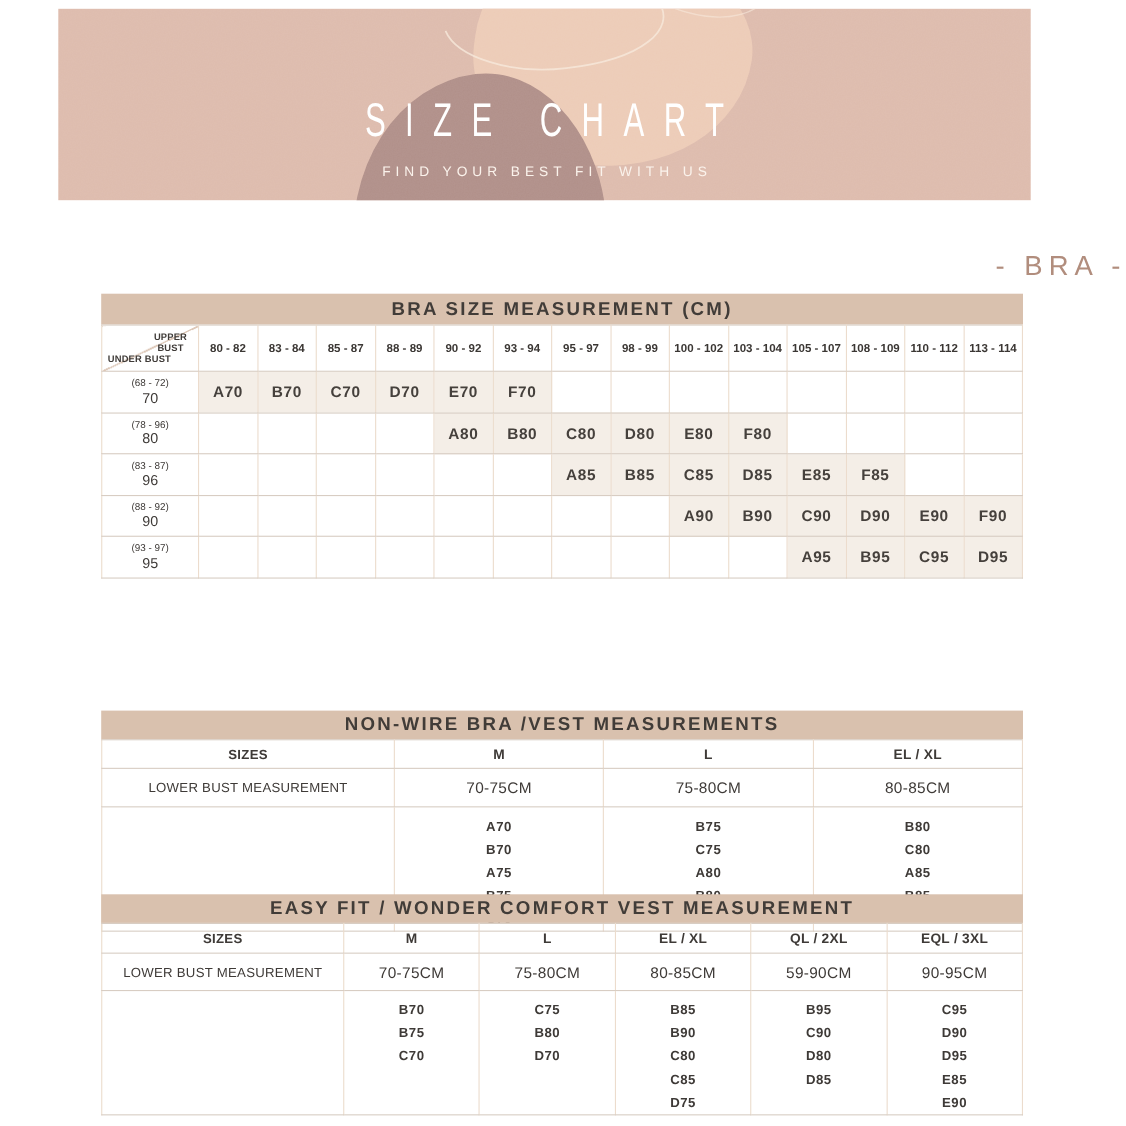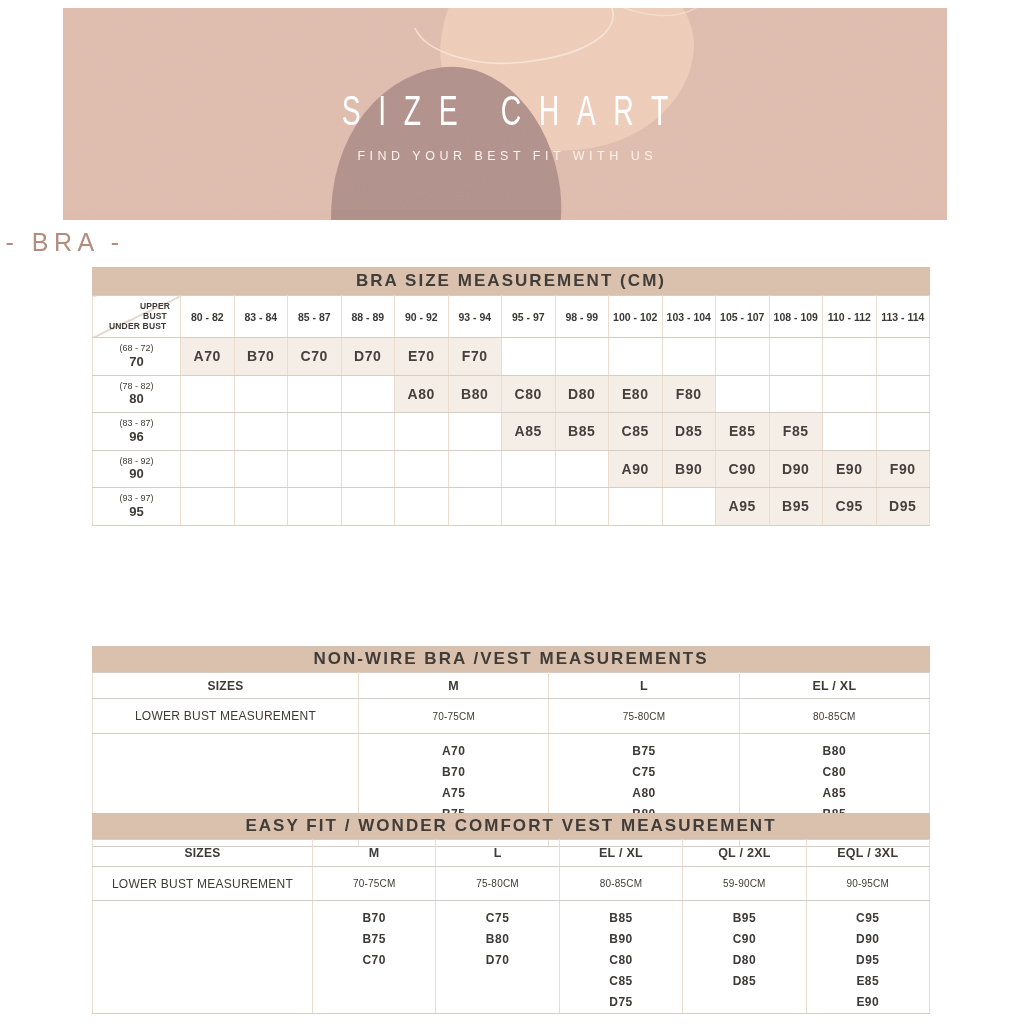--- a/index.html
+++ b/index.html
@@ -7,22 +7,22 @@
   body {
     width: 1024px; height: 1024px;
     font-family: "Liberation Sans", sans-serif;
     color: var(--text_dark, #3e3a37);
     position: relative; overflow: hidden;
   }
   .page { width: 1024px; height: 1024px; position: relative; }
 
   
   .banner {
-    position: absolute; left: 63px; top: 8px;
-    width: 884px; height: 212px;
+    position: absolute; left: 53px; top: 8px;
+    width: 884px; height: 174px;
     background: var(--banner_bg, #debcae);
     overflow: hidden;
   }
   .blob { position: absolute; }
   .blob.light {
     left: 378px; top: -62px; width: 252px; height: 206px;
     background: var(--blob_light, #edccb8);
     border-radius: 46% 54% 58% 42% / 52% 46% 58% 48%;
     transform: rotate(8deg);
   }
@@ -45,21 +45,21 @@
   .banner-subtitle {
     margin-top: 14px;
     font-size: 12.5px; font-weight: 400; color: #fbf3ec;
     letter-spacing: 0.36em; text-indent: 0.36em;
     white-space: nowrap;
   }
 
   
   .bra-heading {
     position: absolute; left: 0; top: 228px; width: 100%;
-    text-align: left;
+    text-align: right;
     font-size: 25px; font-weight: 400;
     color: var(--accent_heading, #b18d7d);
     letter-spacing: 0.22em; text-indent: 0.22em;
   }
 
   
   .tbl { position: absolute; left: 92px; width: 838px; }
   .tbl-bra     { top: 267px; }
   .tbl-nonwire { top: 598px; margin-top: 48px; }
   .tbl-easyfit { top: 813px; }
@@ -83,37 +83,37 @@
   .t1 tr.brow { height: 37.5px; }
   .t1 td.corner {
     width: 88px; position: relative;
     background: linear-gradient(to bottom right,
       transparent calc(50% - 0.7px),
       #dcc6b6 calc(50% - 0.7px),
       #dcc6b6 calc(50% + 0.7px),
       transparent calc(50% + 0.7px));
   }
   .t1 td.corner .ub { position: absolute; top: 5px; right: 5px; font-size: 8.5px; font-weight: 700; letter-spacing: 0.02em; margin-left: 42px; }
-  .t1 td.corner .lb { position: absolute; bottom: 6px; left: 16px; font-size: 8.5px; font-weight: 700; letter-spacing: 0.02em; }
+  .t1 td.corner .lb { position: absolute; bottom: 6px; left: 5px; font-size: 8.5px; font-weight: 700; letter-spacing: 0.02em; }
   .t1 td.colhead { font-size: 10.5px; font-weight: 700; white-space: nowrap; color: #3b3734; }
   .t1 td.rowhead .rng { display: block; font-size: 9px; font-weight: 400; line-height: 1.25; }
-  .t1 td.rowhead .base { display: block; font-size: 13px; font-weight: 700; line-height: 1.1; }
+  .t1 td.rowhead .base { display: block; font-size: 13px; font-weight: 400; line-height: 1.1; }
   .t1 td.cell { font-size: 14px; font-weight: 700; letter-spacing: 0.04em; color: #45403c; }
   .t1 td.cell.filled { background: var(--cell_filled_bg, #f4eee7); }
 
   
   .mtab tr.r-sizes { height: 26px; }
   .tbl-easyfit .mtab tr.r-sizes { height: 27px; }
   .mtab tr.r-range { height: 35px; }
   .tbl-easyfit .mtab tr.r-range { height: 34px; }
   .t2 td.lbl { width: 266px; }
   .t3 td.lbl { width: 220px; }
   .mtab .r-sizes td { font-size: 12.5px; font-weight: 700; letter-spacing: 0.02em; }
   .mtab .r-sizes td.lbl { font-size: 12px; }
-  .mtab .r-range td { font-size: 10px; font-weight: 400; letter-spacing: 0.02em; }
+  .mtab .r-range td { font-size: 14px; font-weight: 400; letter-spacing: 0.02em; }
   .mtab .r-range td.lbl { font-size: 12px; }
   .mtab .r-list td { height: 105px; vertical-align: top; padding-top: 7px; }
   .tbl-easyfit .mtab .r-list td { height: 106px; }
   .mtab .r-list .li { font-size: 12px; font-weight: 700; line-height: 21px; letter-spacing: 0.04em; color: #3e3a37; }
 </style>
 </head>
 <body>
 
 <div class="page">
 
@@ -180,21 +180,21 @@
             <td class="cell"></td>
             <td class="cell"></td>
             <td class="cell"></td>
             <td class="cell"></td>
             <td class="cell"></td>
             <td class="cell"></td>
             <td class="cell"></td>
           </tr>
           <tr class="brow">
             <td class="rowhead">
-              <span class="rng">(78 - 82)</span>
+              <span class="rng">(78 - 96)</span>
               <span class="base">80</span>
             </td>
             <td class="cell"></td>
             <td class="cell"></td>
             <td class="cell"></td>
             <td class="cell"></td>
             <td class="cell filled">A80</td>
             <td class="cell filled">B80</td>
             <td class="cell filled">C80</td>
             <td class="cell filled">D80</td>

